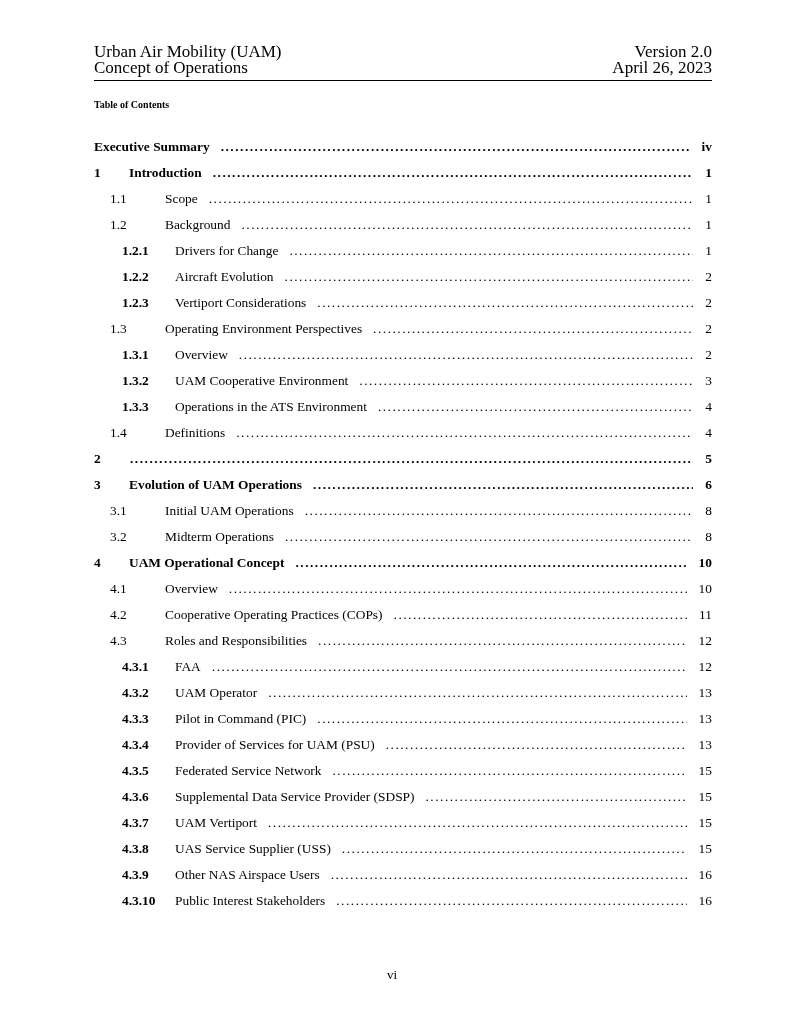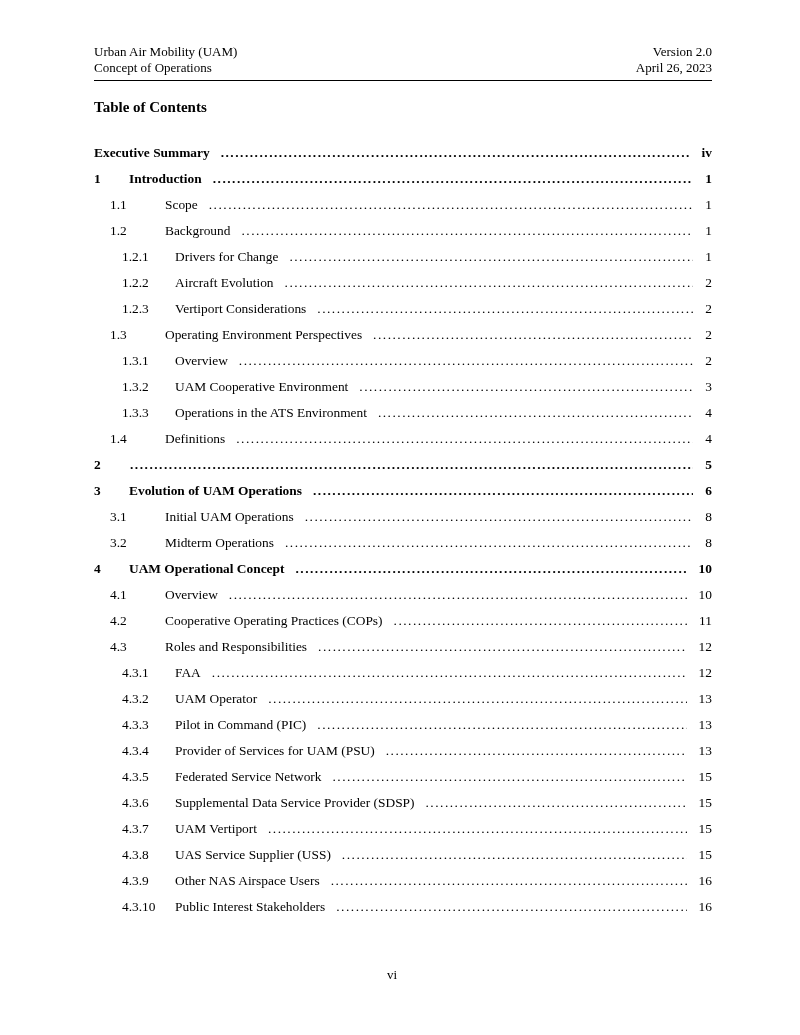--- a/index.html
+++ b/index.html
@@ -10,51 +10,51 @@
     background: #ffffff;
     color: #000000;
     font-family: "Liberation Serif", "DejaVu Serif", serif;
     position: relative;
     padding: 44px 88px 0 94px;
     overflow: hidden;
   }
   .header {
     display: flex;
     justify-content: space-between;
-    font-size: 13px;
+    font-size: 17px;
     line-height: 16px;
   }
   .header-right { text-align: right; }
   .rule {
     border: none;
     border-top: 1.2px solid #000;
     margin-top: 4px;
   }
   .toc-title {
     font-weight: bold;
-    font-size: 15px;
+    font-size: 10px;
     margin-top: 18px;
   }
   .toc { margin-top: 24px; }
   .toc-row {
     display: flex;
     align-items: baseline;
     height: 26px;
     font-size: 13.4px;
     line-height: 26px;
     white-space: nowrap;
     gap: 7px;
   }
   .toc-row.bold { font-weight: bold; }
   .num { flex: none; }
   .level-0 .num { width: 28px; }
   .level-1 { padding-left: 16px; }
   .level-1 .num { width: 48px; }
   .level-2 { padding-left: 28px; }
-  .level-2 .num { width: 46px; }
+  .level-2 .num { width: 46px; font-weight: bold; }
   .title-text { flex: none; padding-right: 3px; }
   .leader {
     flex: 1;
     overflow: hidden;
     white-space: nowrap;
     letter-spacing: 1.5px;
     margin: 0 3px 0 1px;
   }
   .leader::after {
     content: "....................................................................................................................................................................................................................................";

